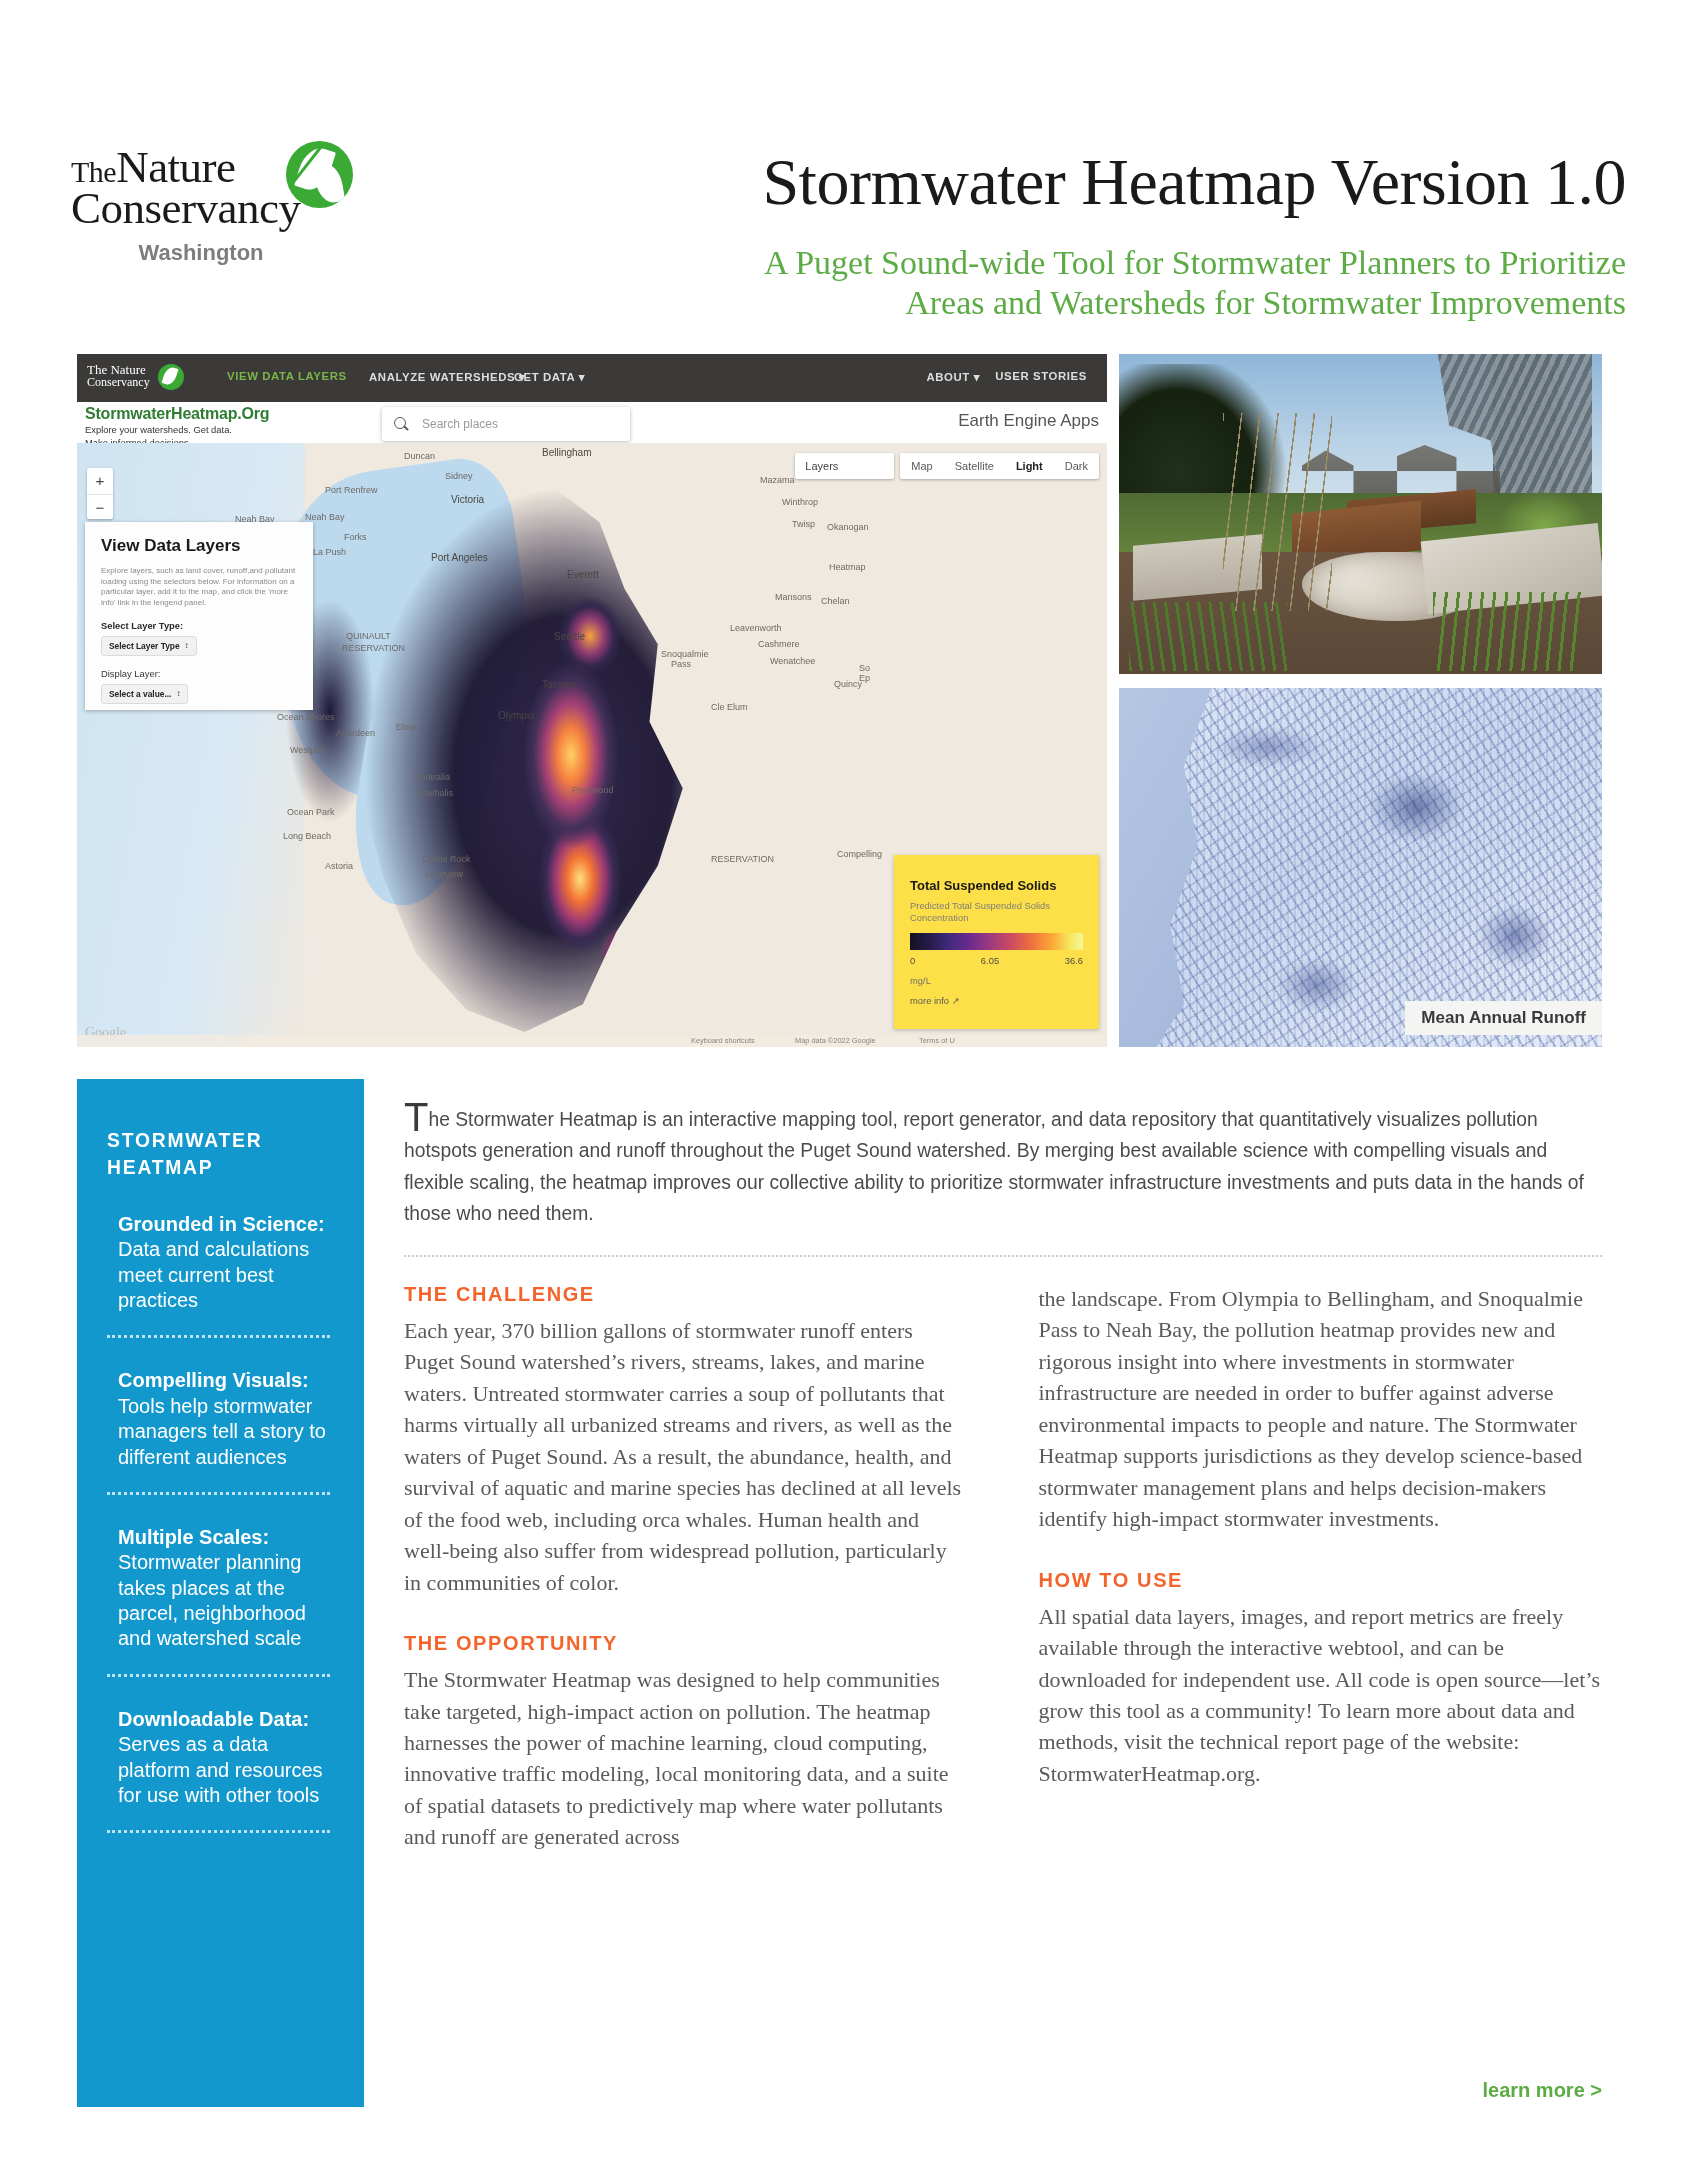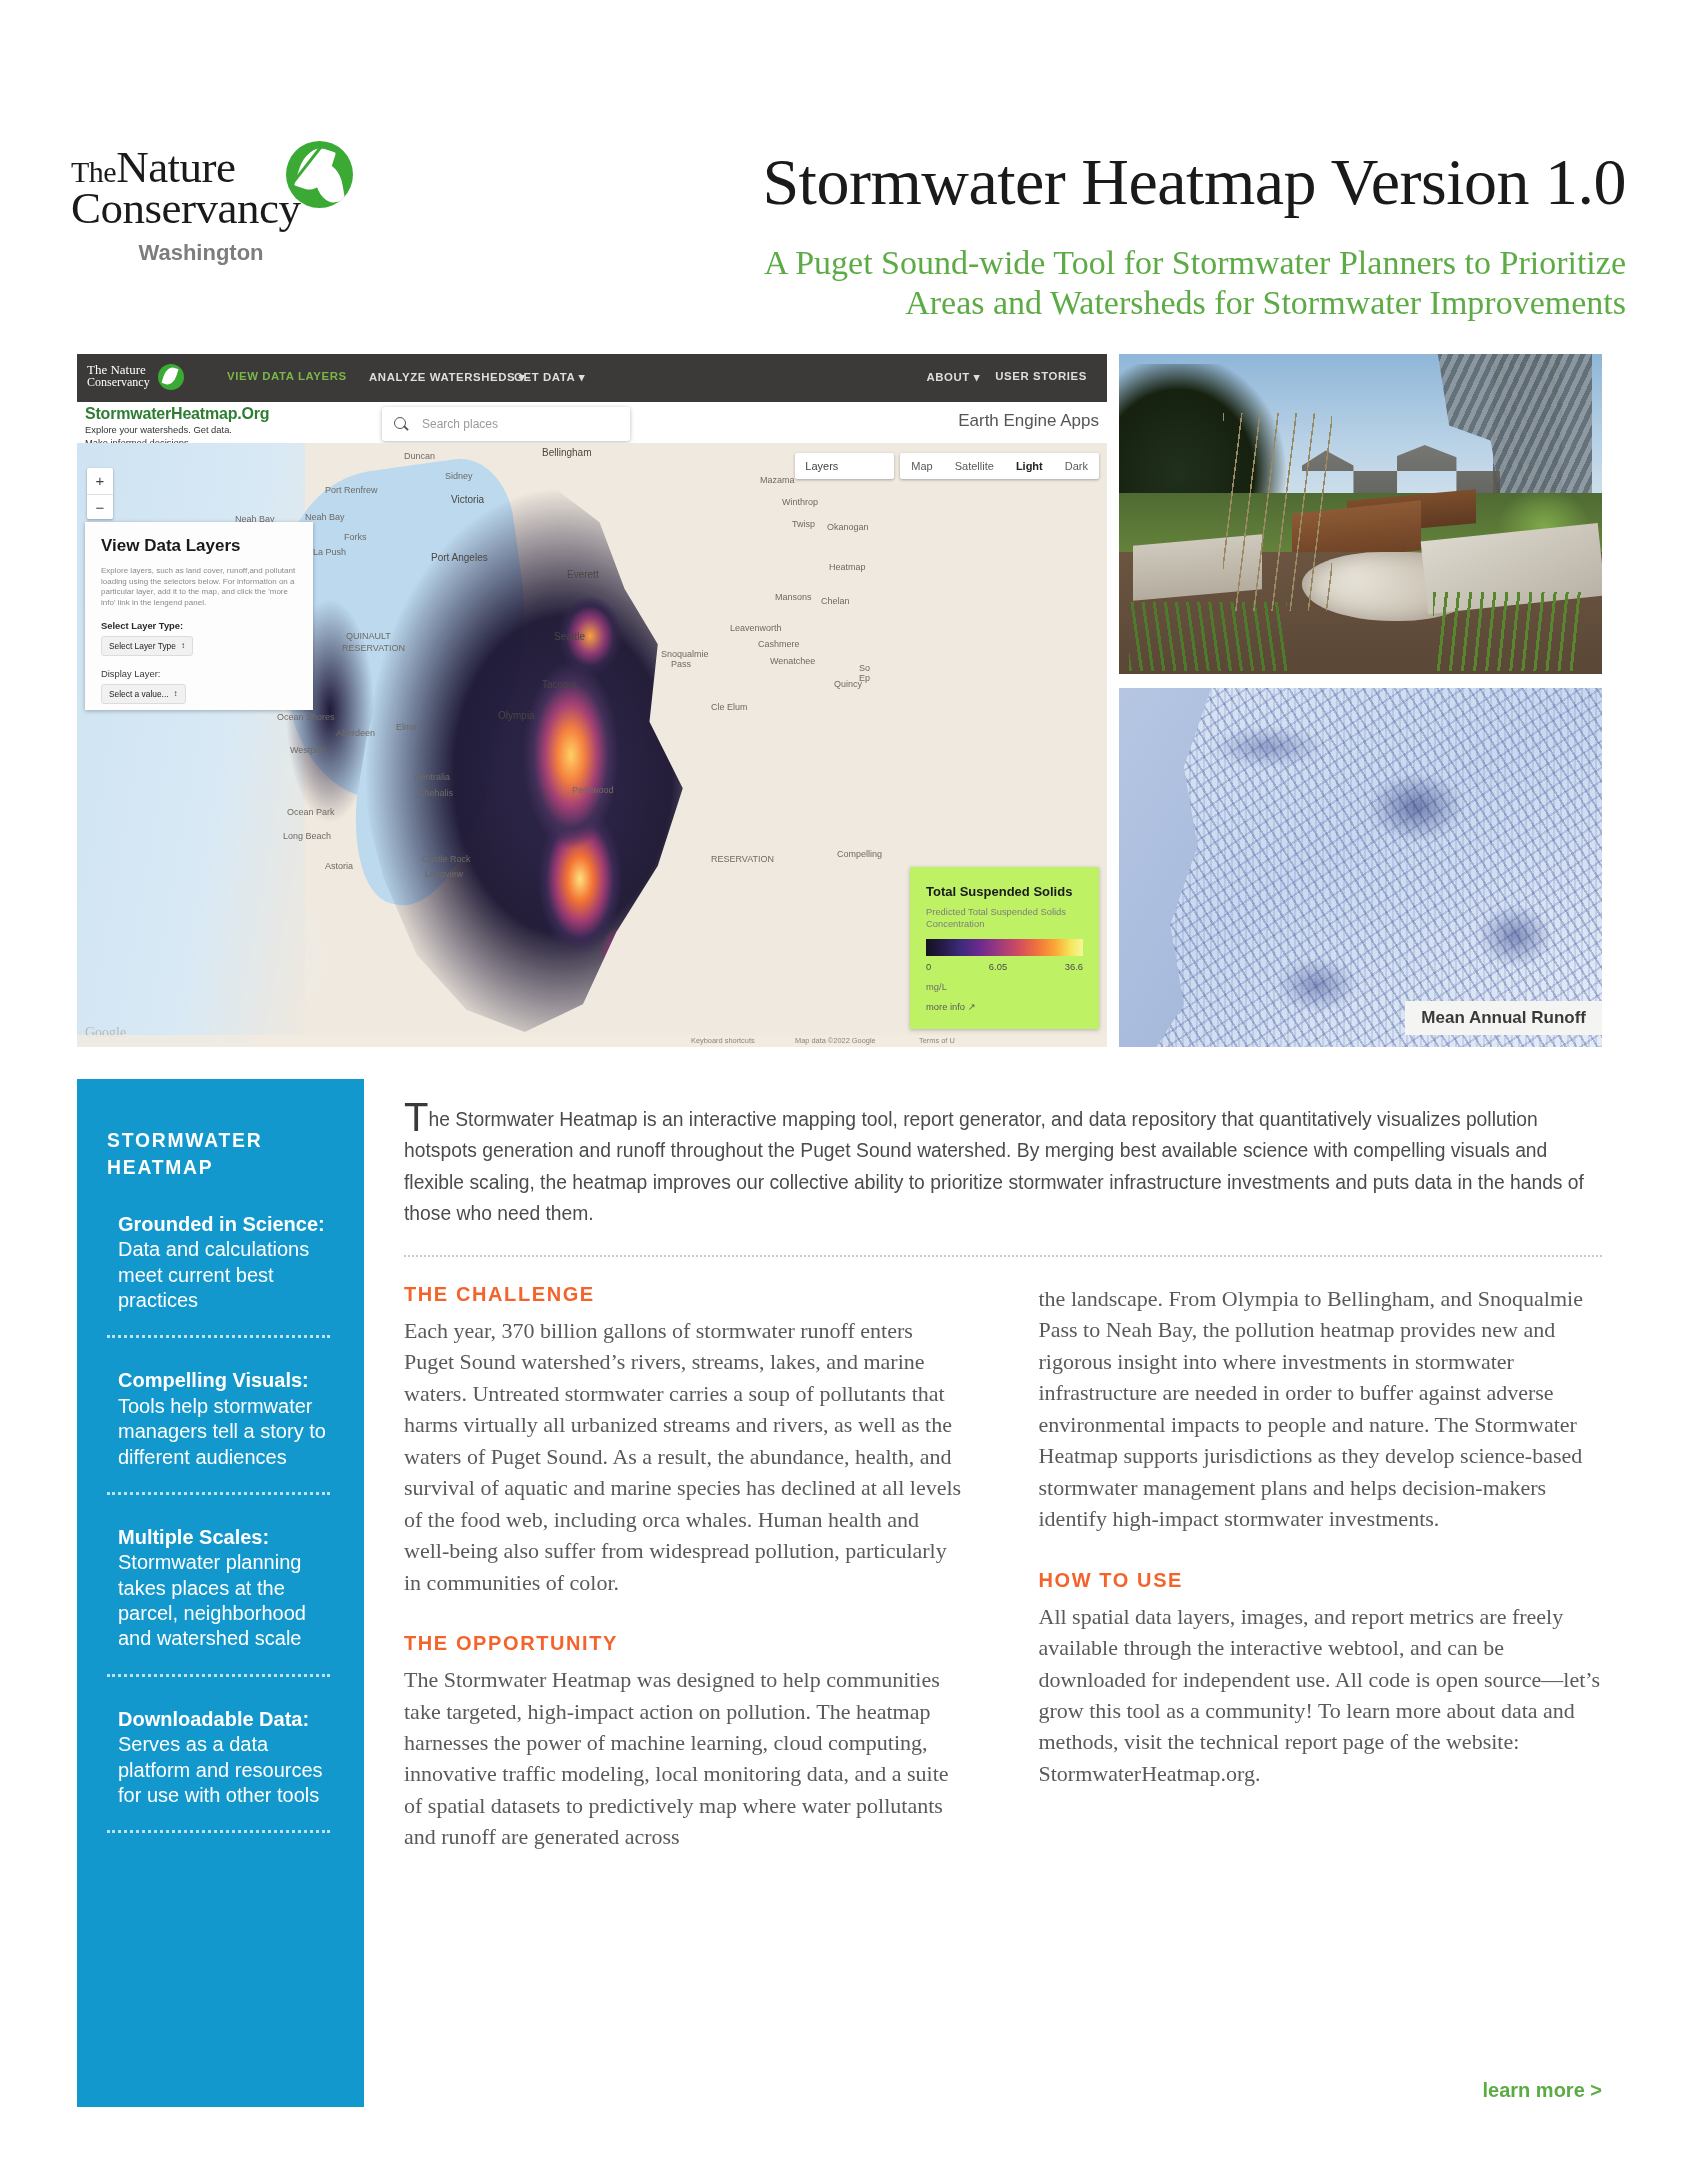--- a/index.html
+++ b/index.html
@@ -112,25 +112,25 @@
   .basebar span.active { color:#222; font-weight:bold; }
 
   .vdl { position:absolute; left:8px; top:79px; width:228px; height:188px;
          background:#fdfdfd; box-shadow:0 1px 4px rgba(0,0,0,.28); padding:14px 16px; box-sizing:border-box; }
   .vdl h3 { margin:0 0 10px 0; font-size:17px; color:#1a1a1a; font-weight:bold; }
   .vdl p { margin:0; font-size:8px; line-height:1.32; color:#8a8a8a; }
   .vdl .lbl { font-size:9.4px; font-weight:bold; color:#2a2a2a; margin-top:12px; }
   .vdl .lbl.reg { font-weight:normal; color:#3a3a3a; }
   .vdl .sel { margin-top:5px; display:inline-flex; align-items:center; gap:5px;
               background:#f1f1f1; border:1px solid #dcdcdc; border-radius:3px;
-              padding:4px 7px; font-size:8.4px; font-weight:normal; color:#222; }
+              padding:4px 7px; font-size:8.4px; font-weight:bold; color:#222; }
   .vdl .sel .arr { font-size:8px; color:#333; line-height:0.8; }
 
-  .legend { position:absolute; right:8px; bottom:18px; width:189px;
-            background:#bef264; box-shadow:0 1px 4px rgba(0,0,0,.25); padding:17px 16px; box-sizing:border-box; }
+  .legend { position:absolute; right:8px; bottom:18px; width:205px;
+            background:#fde047; box-shadow:0 1px 4px rgba(0,0,0,.25); padding:23px 16px; box-sizing:border-box; }
   .legend h4 { margin:0 0 7px 0; font-size:13px; color:#1a1a1a; }
   .legend .desc { font-size:9.4px; color:#7d7d7d; line-height:1.26; }
   .legend .ramp { margin-top:9px; height:17px;
      background:linear-gradient(90deg,#0d0887 0%,#1b0f8a 3%,#41049d 14%,#6a00a8 25%,#8f0da4 36%,#b12a90 47%,#cc4778 57%,#e16462 66%,#f1844b 76%,#fca636 85%,#fcce25 94%,#f0f921 100%); }
   .legend .ramp.dark { background:linear-gradient(90deg,#12121f 0%,#241a45 10%,#3e2a7a 22%,#6a2a8f 34%,#9b3a7e 46%,#cc4a63 58%,#ef6f3e 70%,#fca636 82%,#f6e55a 92%,#f3f79a 100%); }
   .legend .ticks { display:flex; justify-content:space-between; margin-top:5px;
                    font-size:9.4px; color:#4a4a4a; }
   .legend .unit { margin-top:9px; font-size:9.4px; color:#6e6e6e; }
   .legend .more { margin-top:9px; font-size:9.4px; color:#5a5a5a; }
 

